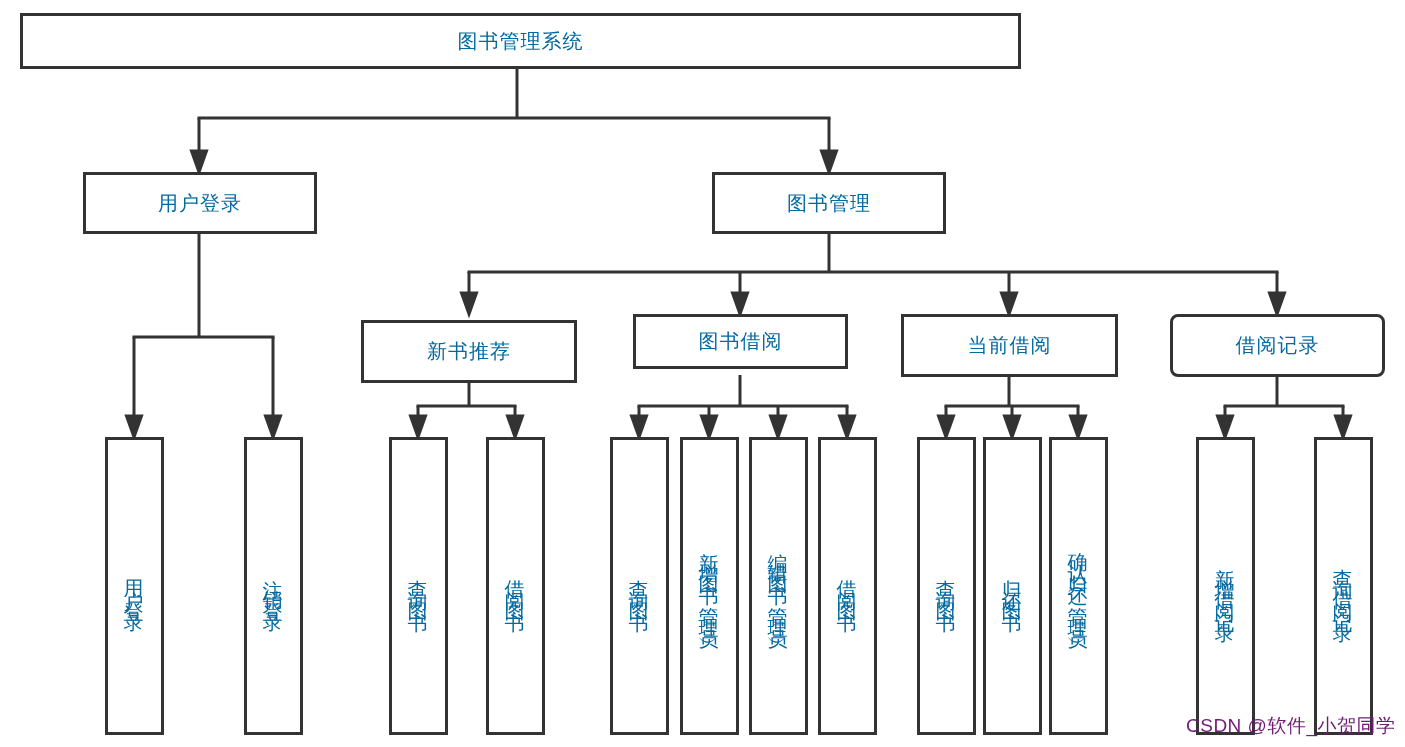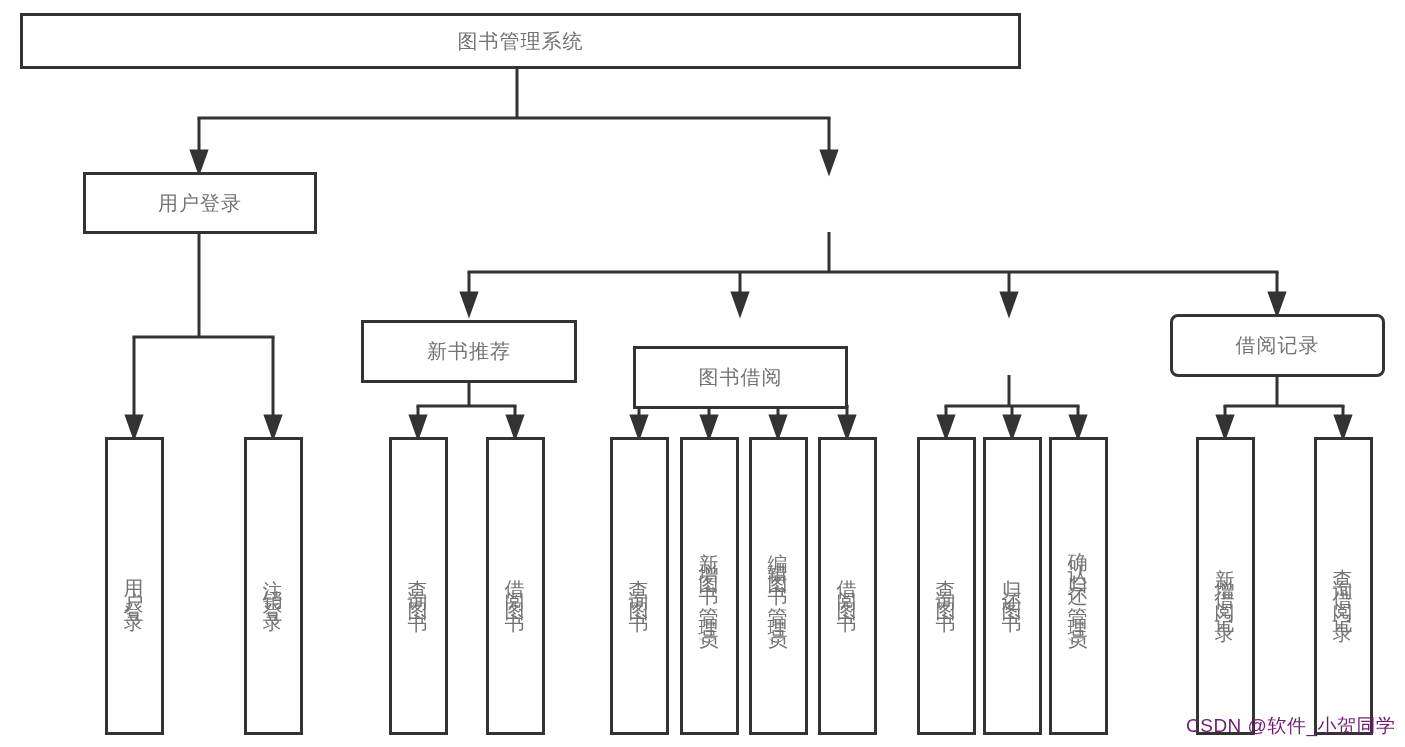--- a/index.html
+++ b/index.html
@@ -19,21 +19,21 @@
   }
   .box {
     position: absolute;
     box-sizing: border-box;
     border: 3px solid #333333;
     background: #ffffff;
     display: flex;
     align-items: center;
     justify-content: center;
     z-index: 2;
-    color: #737373;
+    color: #0369a1;
   }
   .box .lbl {
     font-size: 20px;
     letter-spacing: 1px;
     white-space: nowrap;
   }
   .leaf {
     top: 437px;
     width: 59px;
     height: 298px;
@@ -138,26 +138,32 @@
     </g>
   </svg>
 
   <div class="box" style="left:20px; top:13px; width:1001px; height:56px;">
     <span class="lbl">图书管理系统</span>
   </div>
 
   <div class="box" style="left:83px; top:172px; width:234px; height:62px;">
     <span class="lbl">用户登录</span>
   </div>
+  <div class="box" style="left:712px; top:172px; width:234px; height:62px;">
+    <span class="lbl">图书管理</span>
+  </div>
 
   <div class="box" style="left:361px; top:320px; width:216px; height:63px;">
     <span class="lbl">新书推荐</span>
   </div>
-  <div class="box" style="left:633px; top:314px; width:215px; height:63px;margin-top:32px;">
+  <div class="box" style="left:633px; top:314px; width:215px; height:55px;">
     <span class="lbl">图书借阅</span>
+  </div>
+  <div class="box" style="left:901px; top:314px; width:217px; height:63px;">
+    <span class="lbl">当前借阅</span>
   </div>
   <div class="box" style="left:1170px; top:314px; width:215px; height:63px;border-radius:8px;">
     <span class="lbl">借阅记录</span>
   </div>
 
   <div class="box leaf" style="left:104.5px;">
     <span class="lbl">用户登录</span>
   </div>
   <div class="box leaf" style="left:243.5px;">
     <span class="lbl">注销登录</span>

